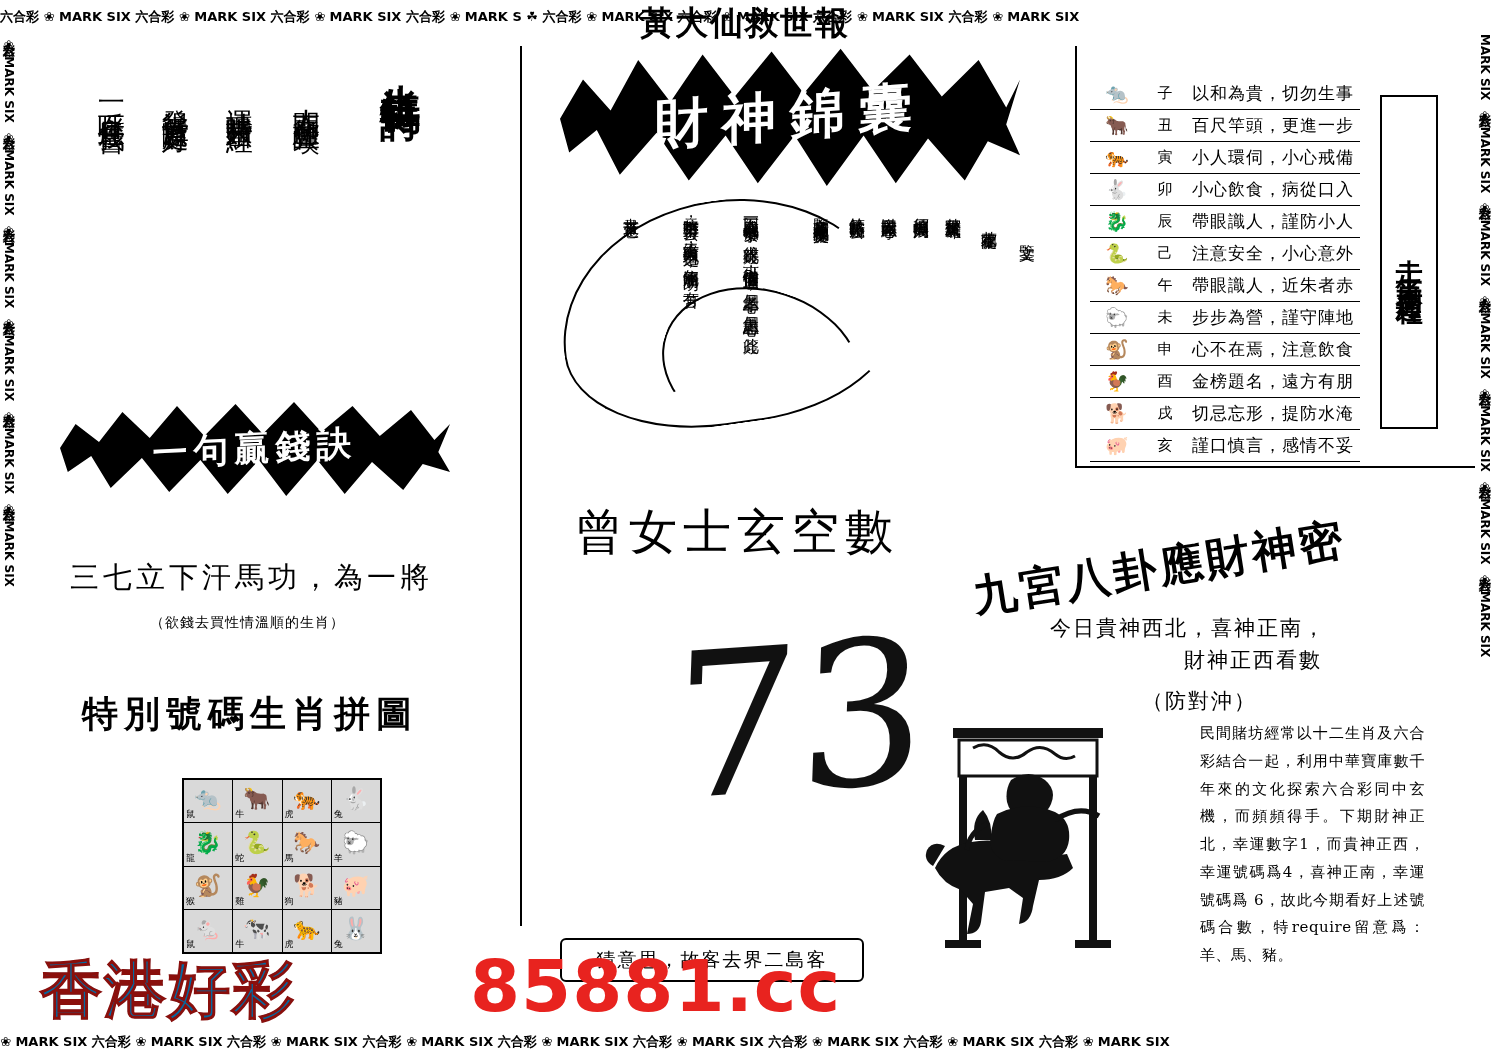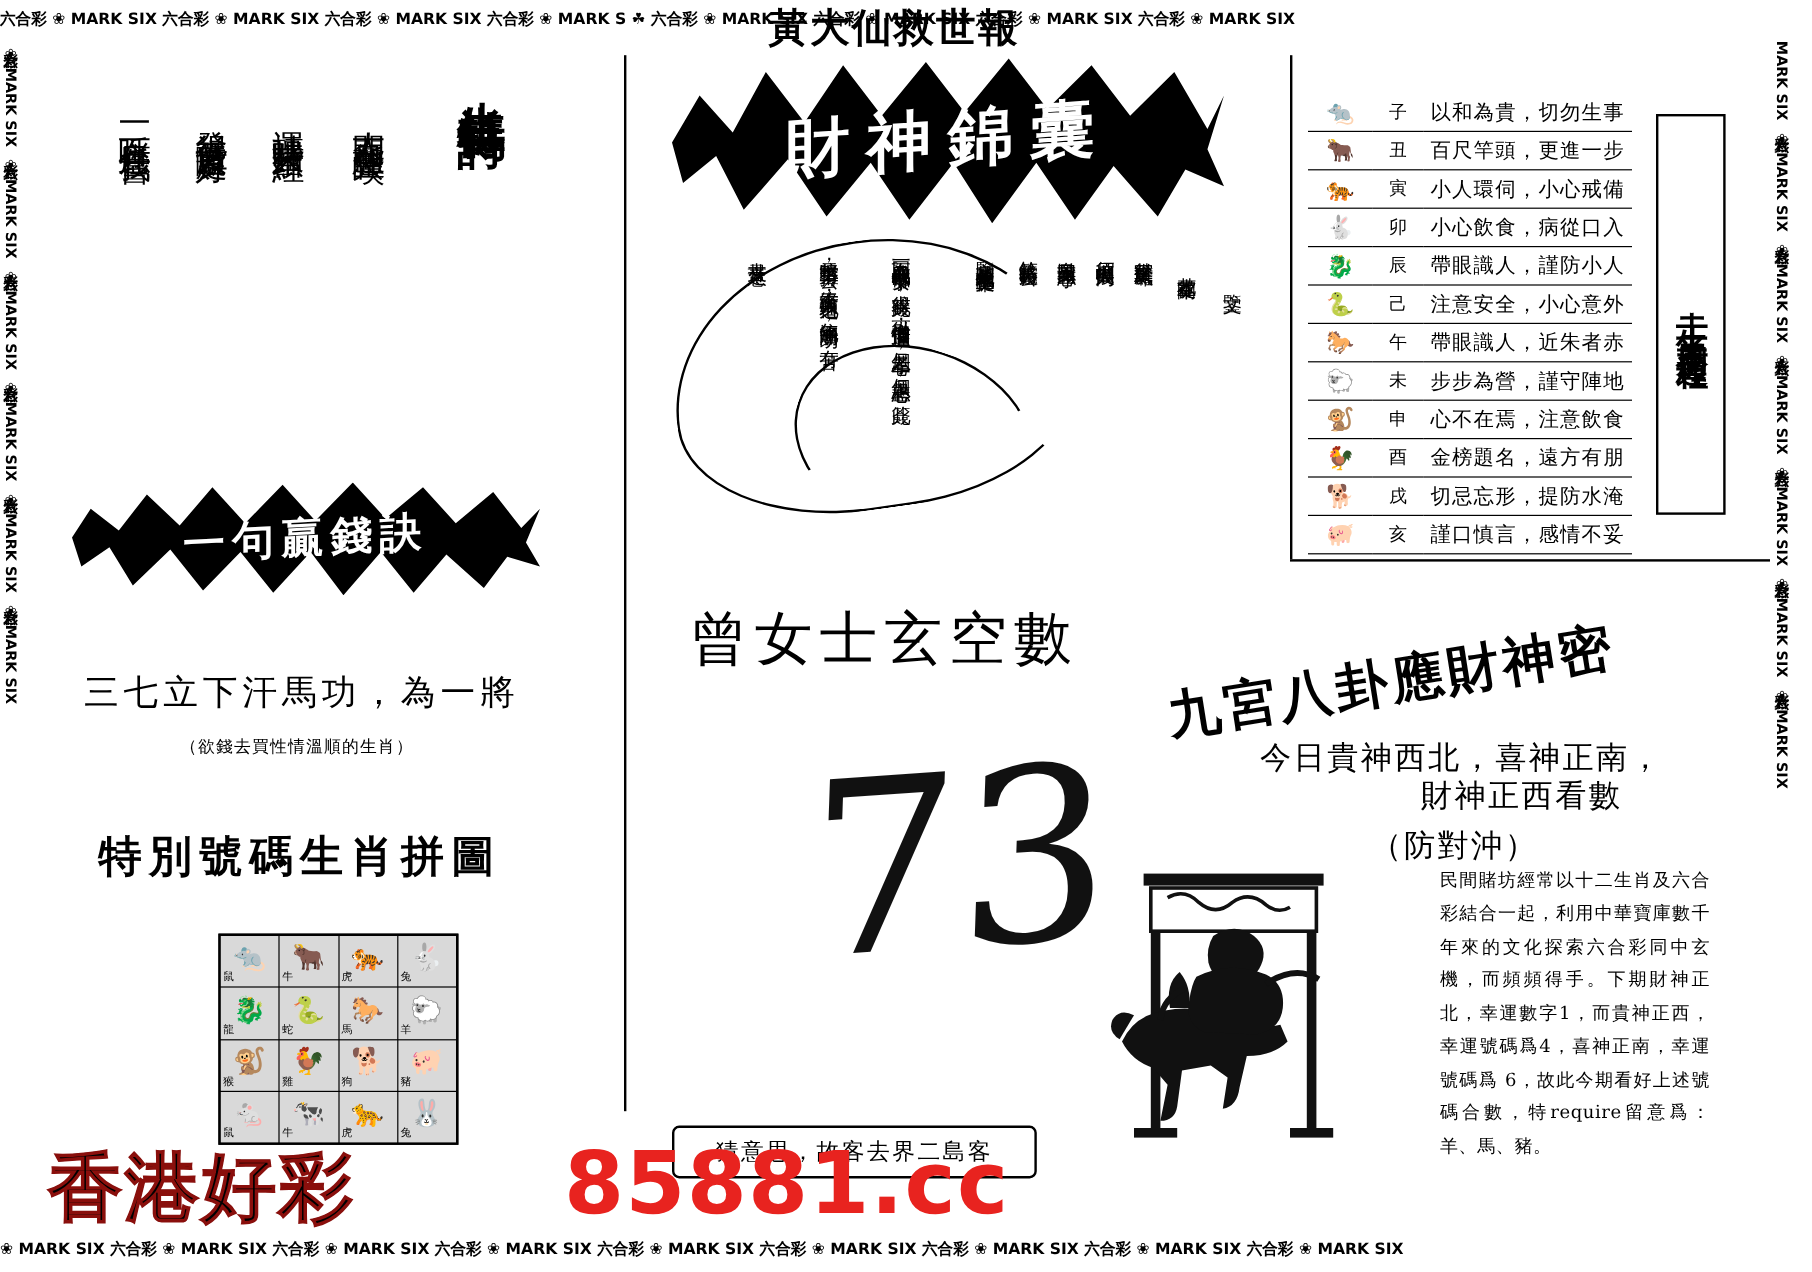--- a/index.html
+++ b/index.html
@@ -172,38 +172,38 @@
   .ztable td.br{width:40px;text-align:center;font-size:15px;}
   .ztable td.ph{font-size:17px;letter-spacing:1px;padding-left:6px;}
 
   
   .bagua-title{
     position:absolute;left:975px;top:535px;width:420px;height:110px;
     font-size:44px;font-weight:bold;letter-spacing:3px;
     font-family:"DejaVu Serif","Liberation Serif",serif;
     transform:rotate(-9deg);
   }
-  .bagua-line{position:absolute;font-size:26px;letter-spacing:2px;font-family:"DejaVu Serif","Liberation Serif",serif;}
+  .bagua-line{position:absolute;font-size:21px;letter-spacing:2px;font-family:"DejaVu Serif","Liberation Serif",serif;}
   .bl1{left:1050px;top:614px;}
   .bl2{left:1184px;top:646px;}
   .bl3{left:1142px;top:675px;margin-top:12px;}
 
   .article{
     position:absolute;left:1200px;top:720px;width:225px;
     font-size:15px;line-height:1.85;letter-spacing:0.5px;
     font-family:"DejaVu Serif","Liberation Serif",serif;
     text-align:justify;
   }
 
   .warrior{position:absolute;left:915px;top:718px;width:240px;height:245px;}
 
   
   .brand-cn{
     position:absolute;left:40px;top:948px;
-    font-size:62px;font-weight:bold;color:#000000;
+    font-size:62px;font-weight:bold;color:#0369a1;
     font-family:"DejaVu Serif","Liberation Serif",serif;
     letter-spacing:2px;
     -webkit-text-stroke:1px #8a0f0c;
   }
   .brand-num{
     position:absolute;left:470px;top:944px;
     font-size:72px;font-weight:bold;color:#e8231f;
     font-family:"DejaVu Sans","Liberation Sans",sans-serif;
     letter-spacing:1px;
   }

